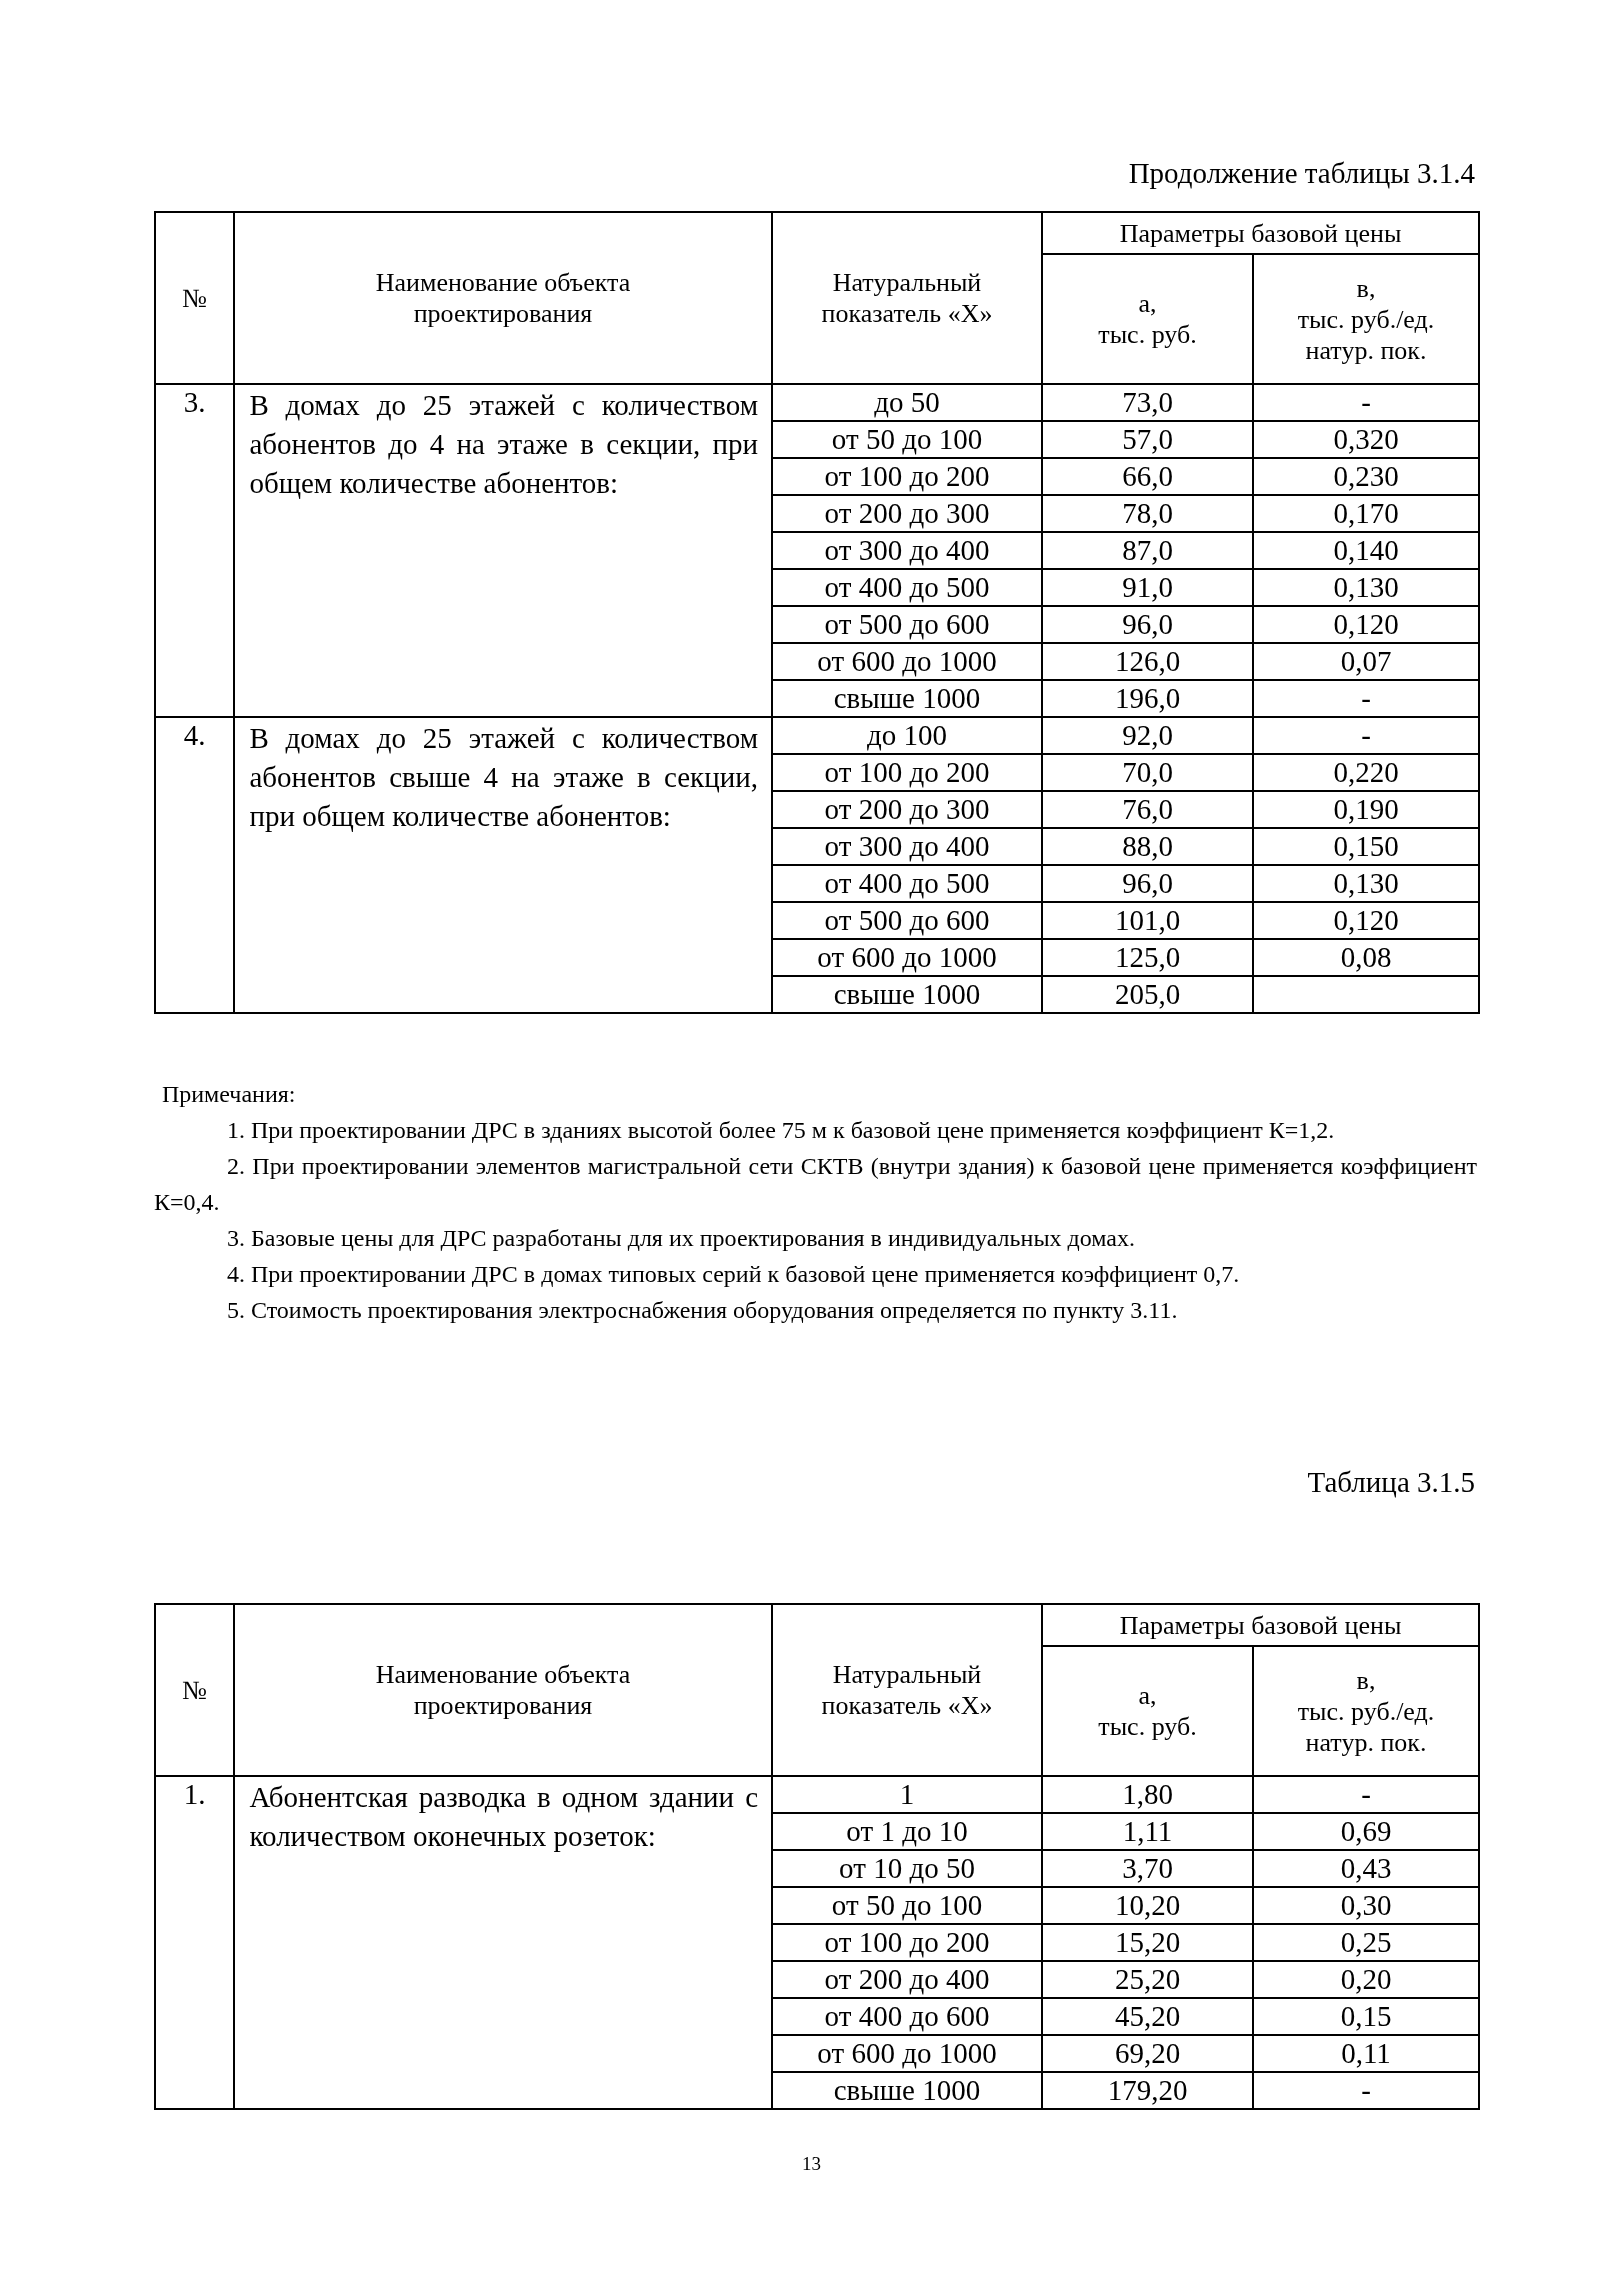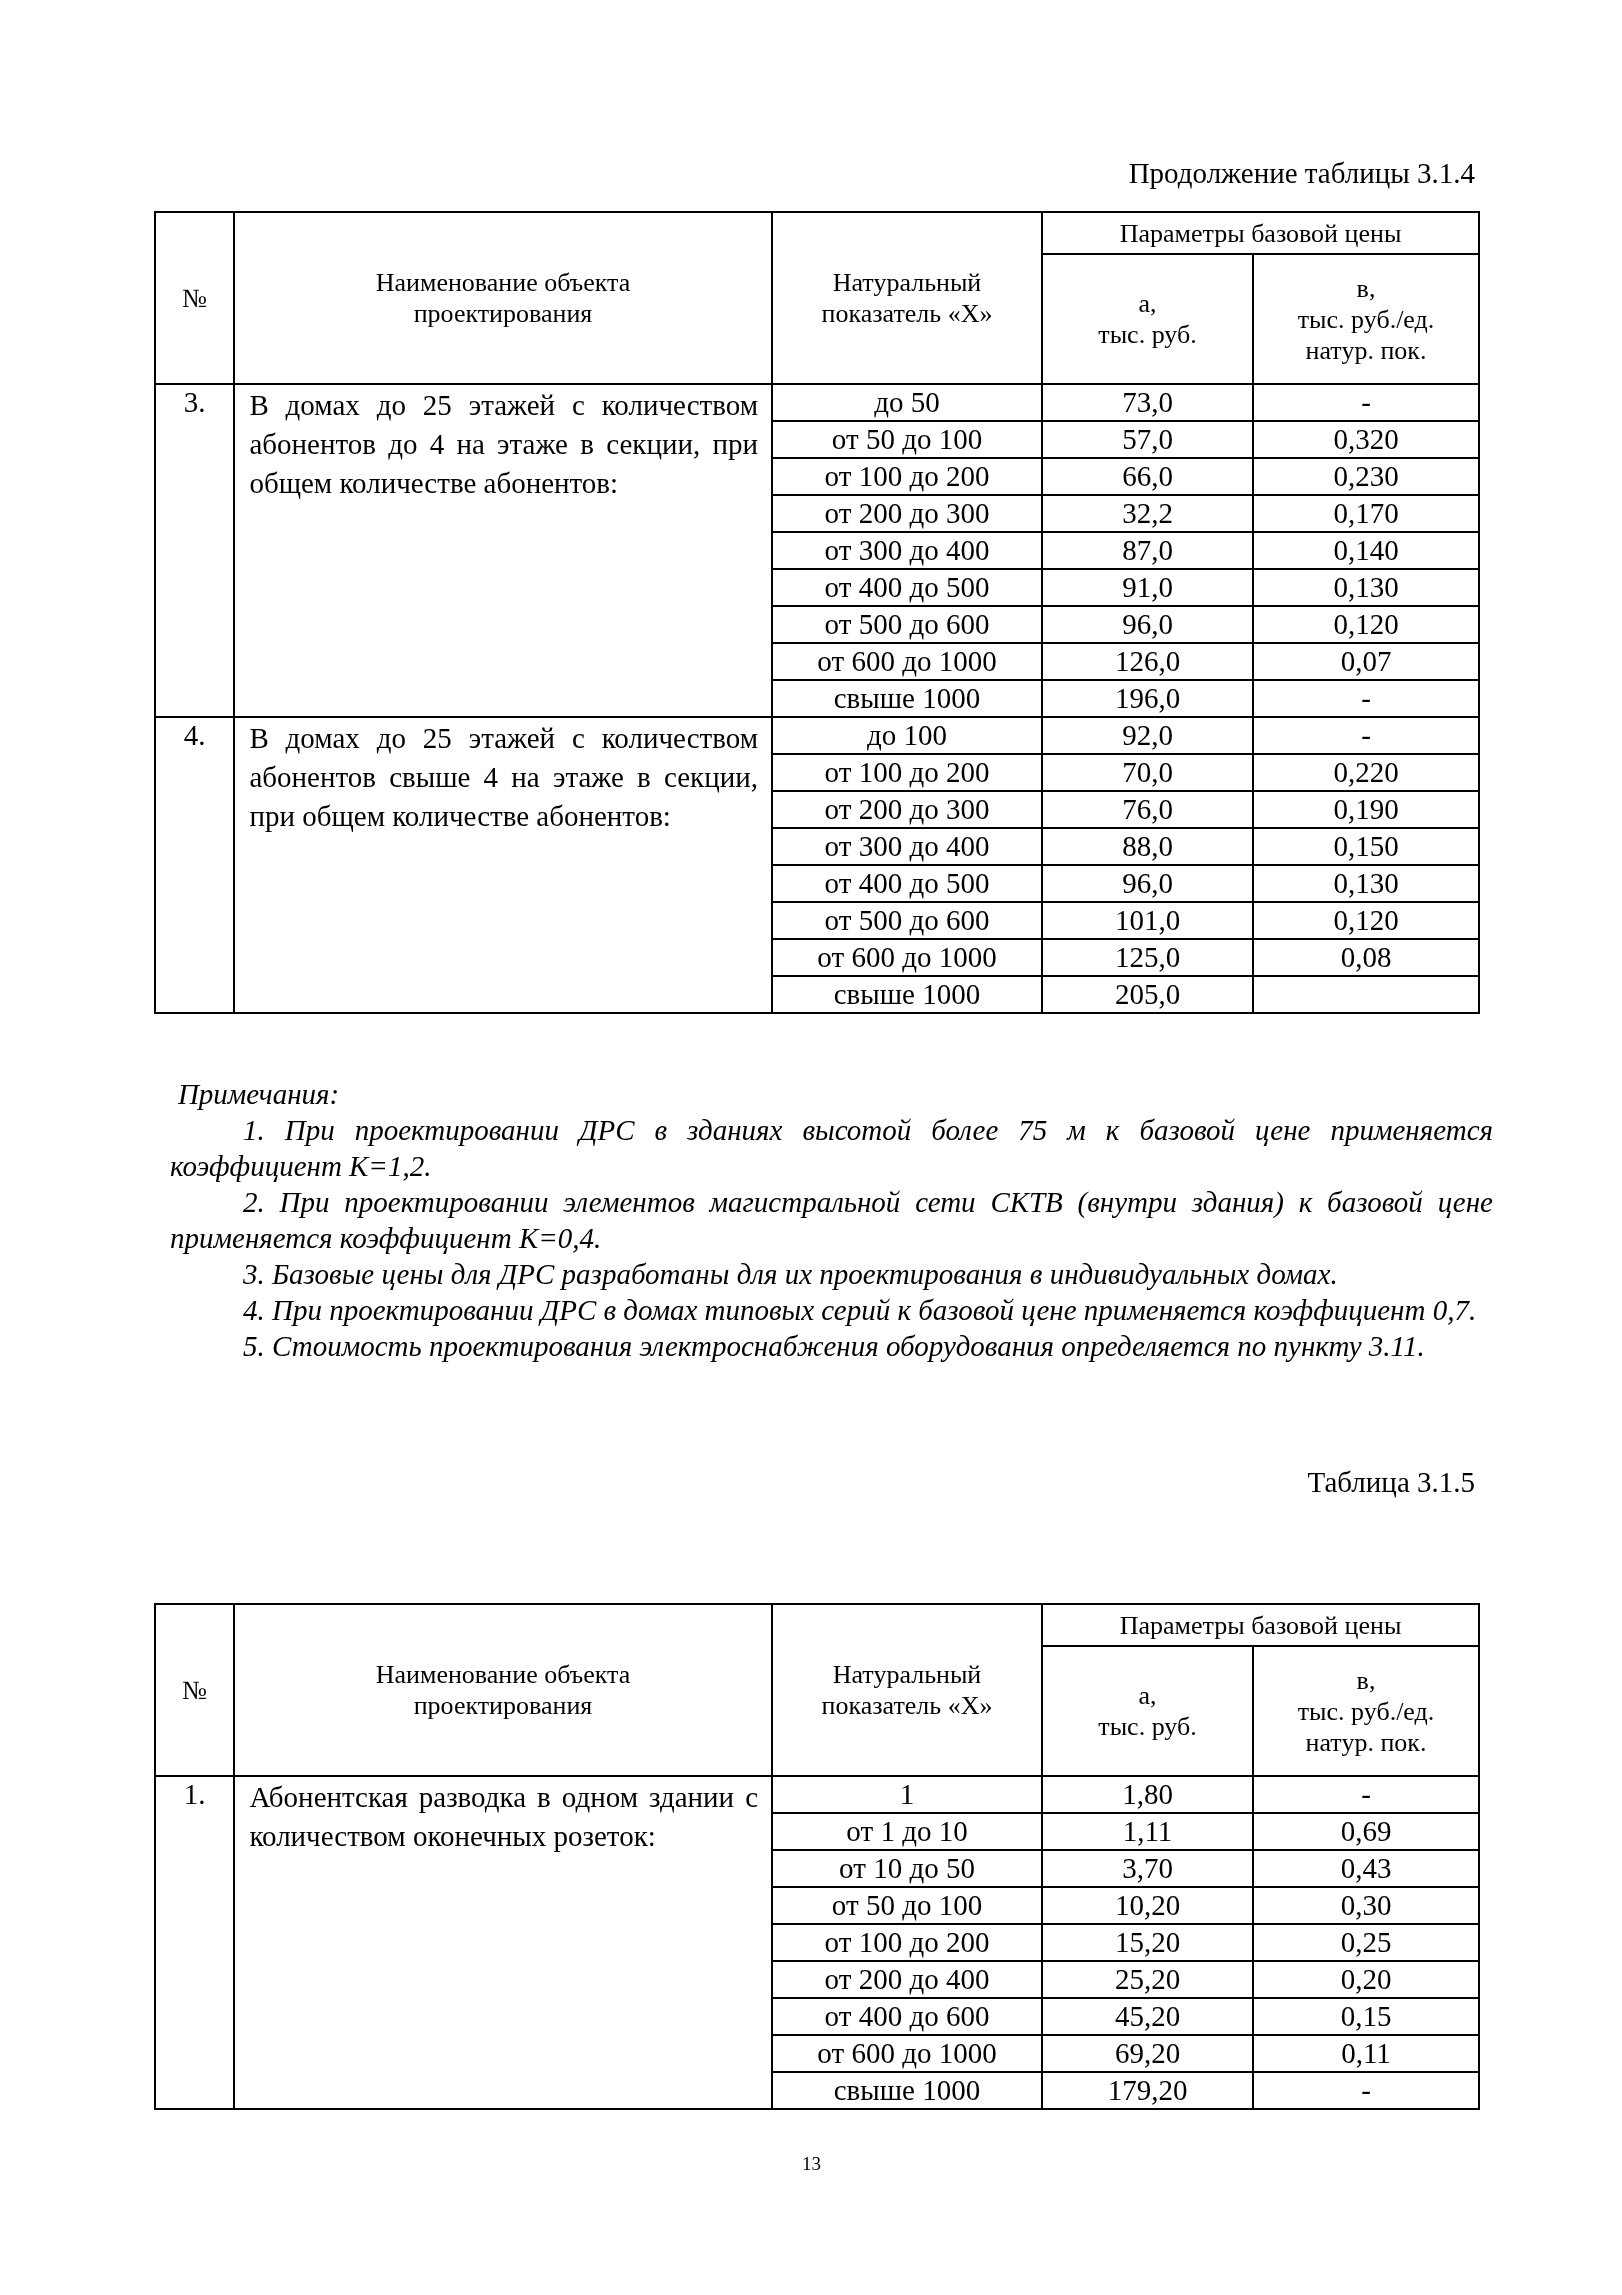--- a/index.html
+++ b/index.html
@@ -21,23 +21,22 @@
     border: 2px solid #000; padding: 0; font-weight: normal; text-align: center; vertical-align: middle;
   }
   table.price th { font-size: 26px; line-height: 31px; }
   table.price td.num { vertical-align: top; padding-top: 2.6px; }
   table.price td.desc {
     vertical-align: top; text-align: justify; text-align-last: left;
     padding: 1.3px 13px 0 14.4px; line-height: 39px; border-radius: 20px;
   }
   table.price td.val { height: 35px; line-height: 35px; }
   .notes {
-    position: absolute; left: 170px; width: 1323px; font-size: 29px; line-height: 36px;
+    position: absolute; left: 154px; width: 1323px; font-size: 24px; line-height: 36px;
     text-align: justify;
-    font-style: italic;
   }
   .notes .head { padding-left: 7.9px; }
   .notes .item { text-indent: 73px; text-align: justify; }
   .title {
     position: absolute; left: 154px; width: 1323px; text-align: center;
     font-weight: bold; font-size: 29px; line-height: 38px;
   }
   .pagenum { position: absolute; left: 0; width: 1623px; text-align: center; font-size: 19px; }
 </style>
 </head>
@@ -87,21 +86,21 @@
           <td class="val">57,0</td>
           <td class="val">0,320</td>
         </tr>
         <tr>
           <td class="val">от 100 до 200</td>
           <td class="val">66,0</td>
           <td class="val">0,230</td>
         </tr>
         <tr>
           <td class="val">от 200 до 300</td>
-          <td class="val">32,2</td>
+          <td class="val">78,0</td>
           <td class="val">0,170</td>
         </tr>
         <tr>
           <td class="val">от 300 до 400</td>
           <td class="val">87,0</td>
           <td class="val">0,140</td>
         </tr>
         <tr>
           <td class="val">от 400 до 500</td>
           <td class="val">91,0</td>

